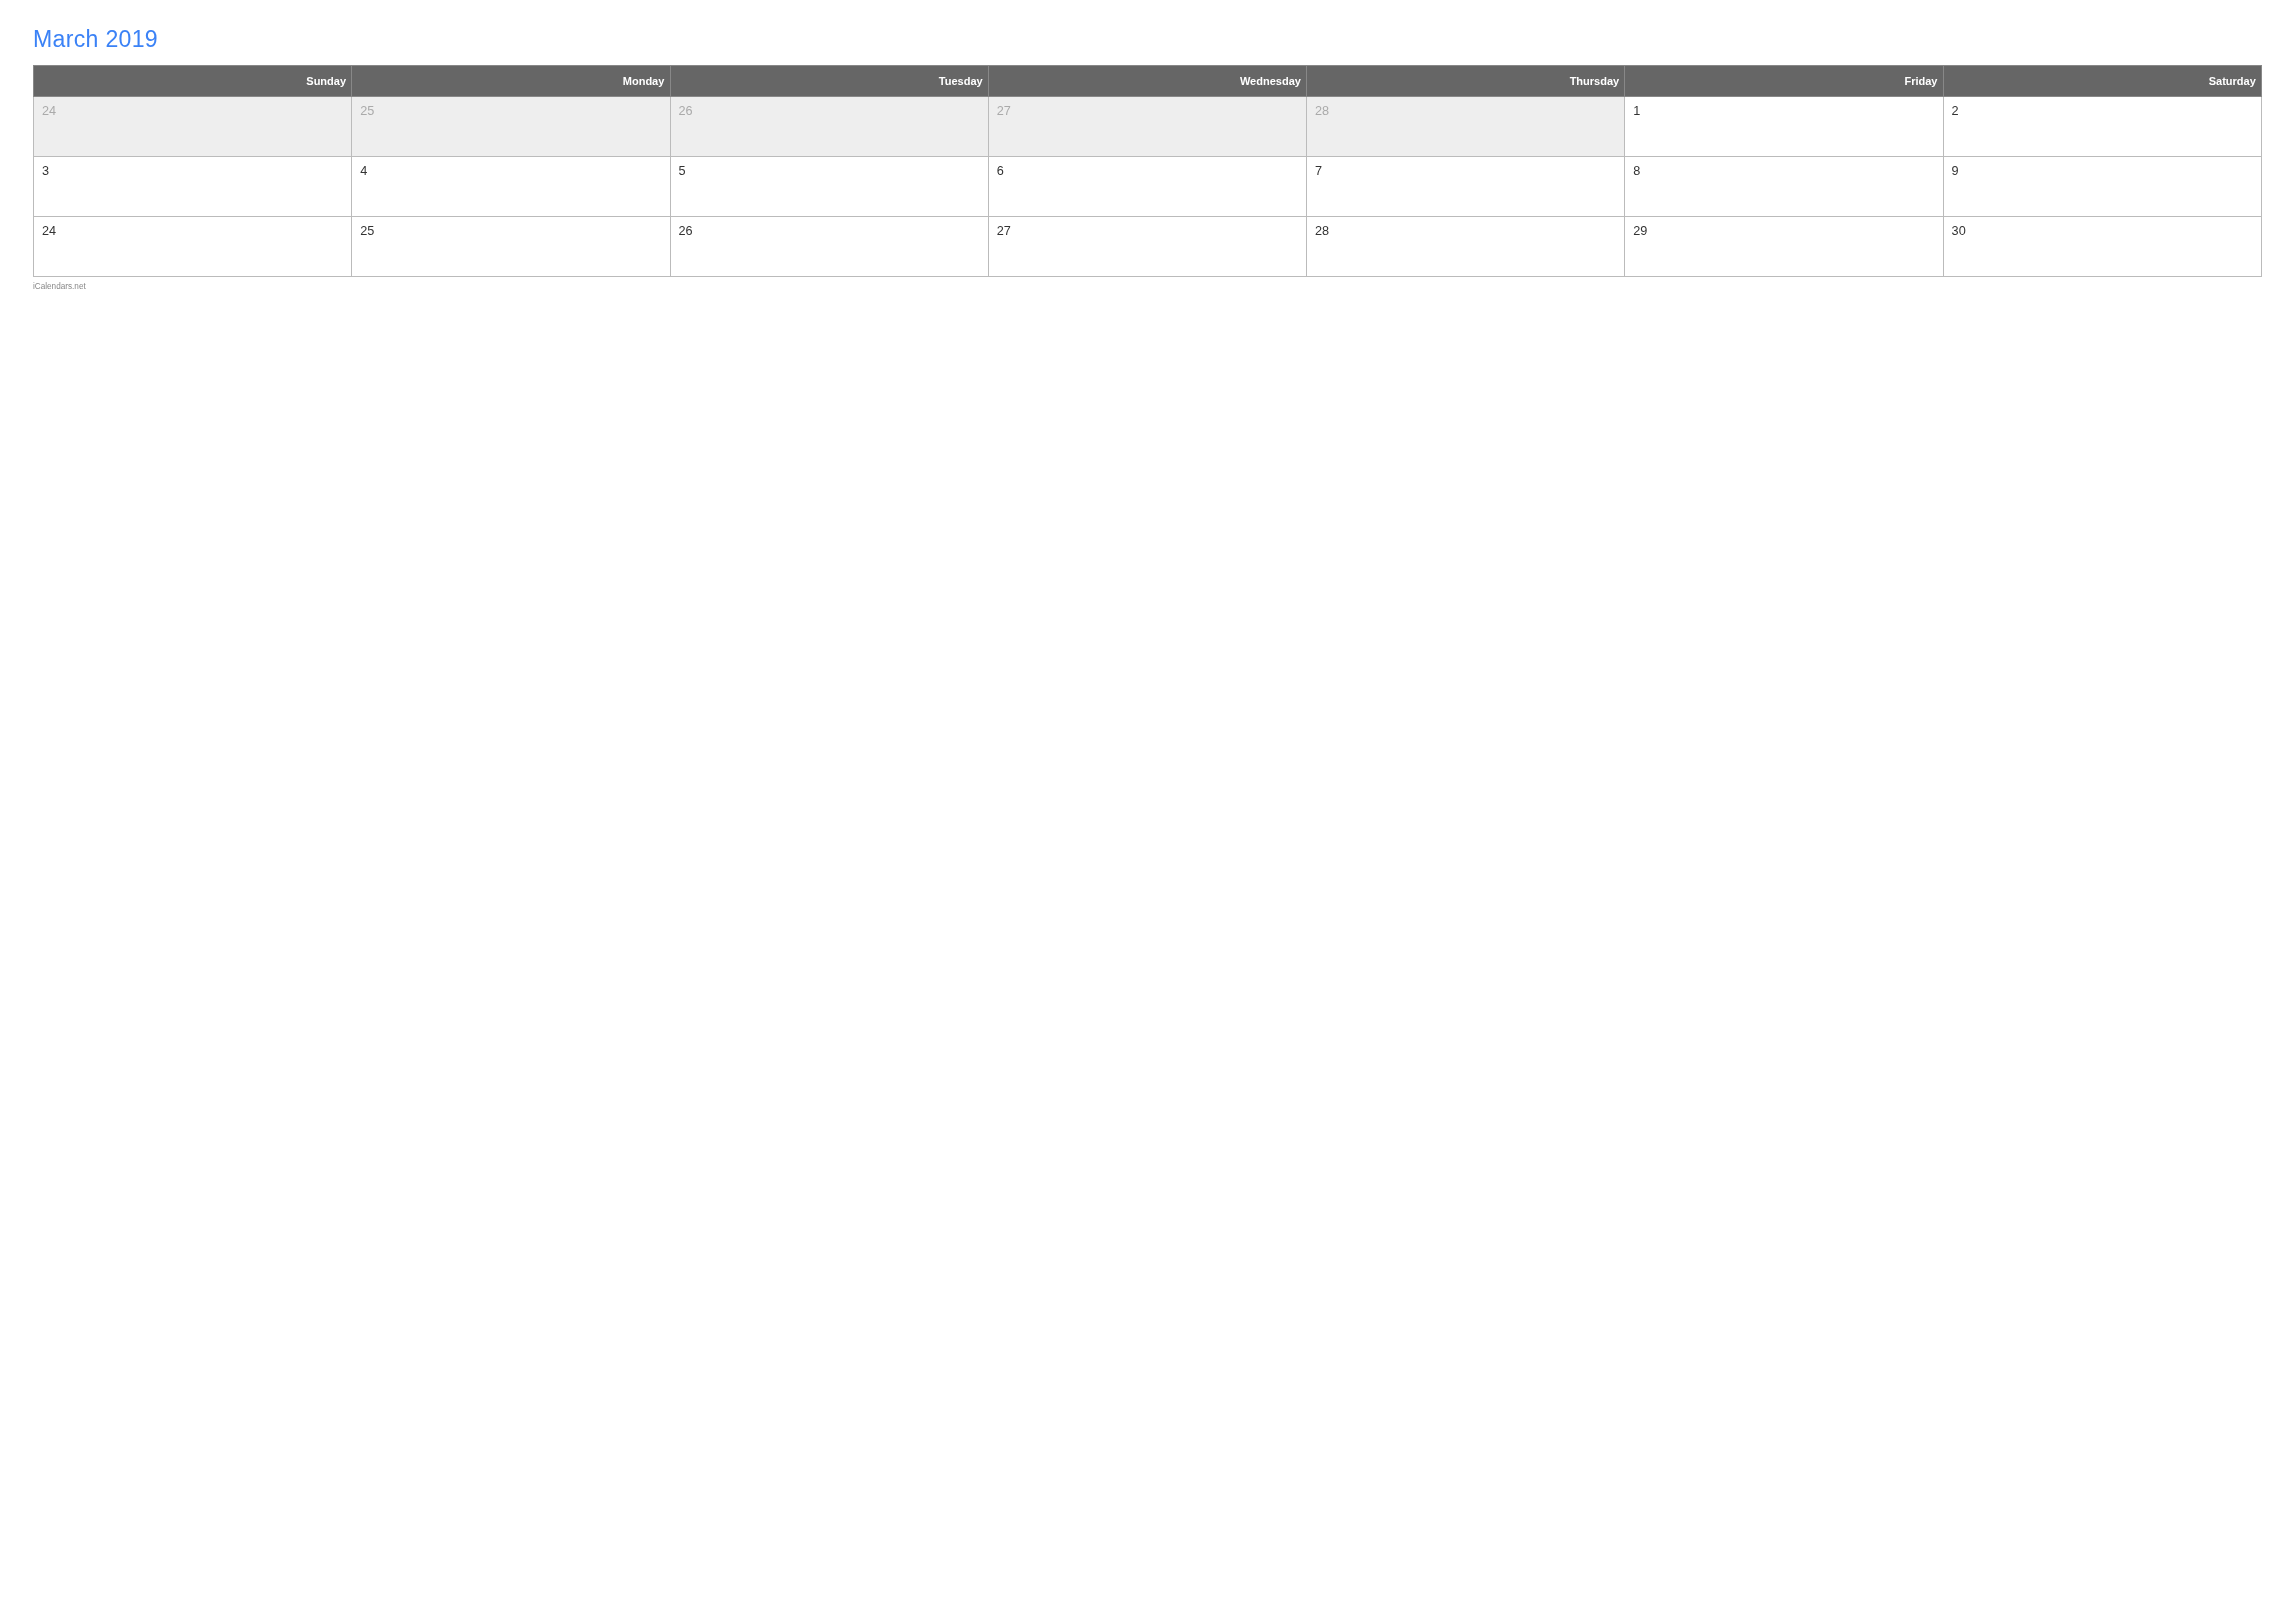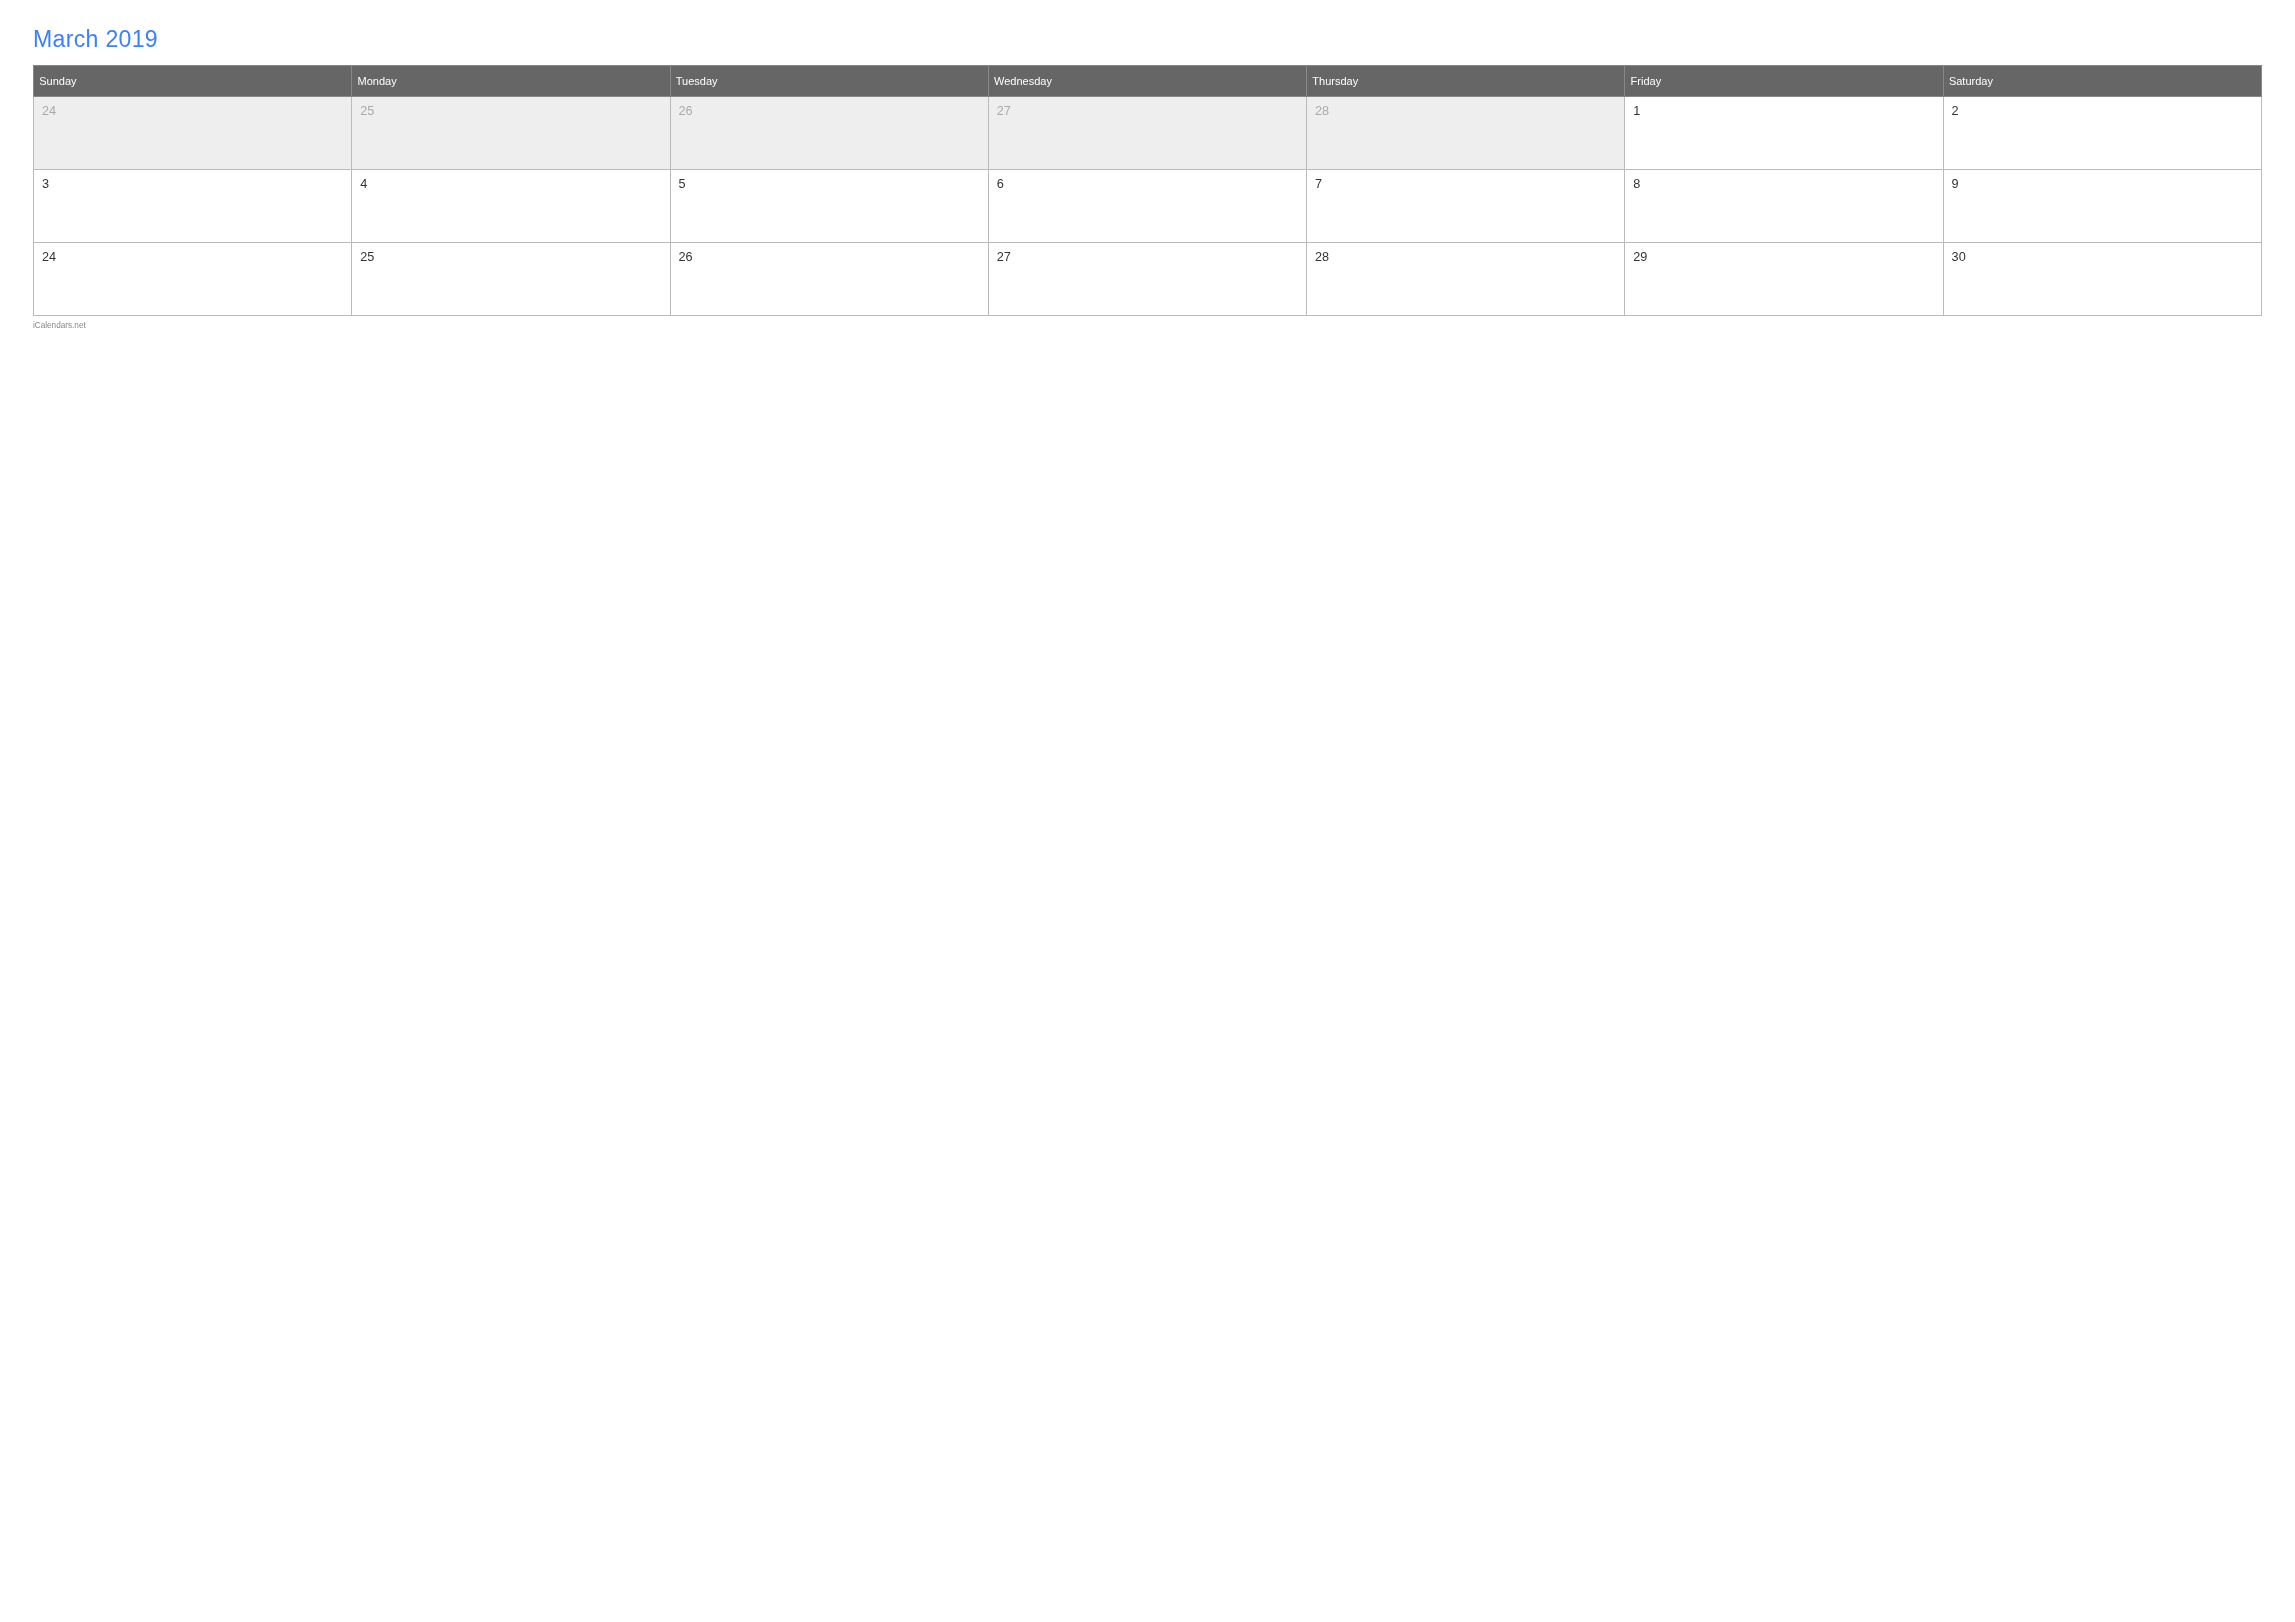--- a/index.html
+++ b/index.html
@@ -25,30 +25,30 @@
 
     .calendar-table {
       width: 100%;
       border-collapse: collapse;
       border: 1.3px solid #888888;
     }
 
     .calendar-table th {
       background-color: #666666;
       color: #ffffff;
-      text-align: left;
+      text-align: right;
       padding: 9.2px 5.2px;
       font-size: 1.05em;
-      font-weight: normal;
+      font-weight: bold;
       border: 0.7px solid #888888;
     }
 
     .calendar-table td {
       width: calc(100% / 7);
-      height: 73px;
+      height: 60px;
       vertical-align: top;
       padding: 6.5px 7.9px;
       border: 0.7px solid #bbbbbb;
       font-size: 1.1em;
       color: #333333;
       background-color: #ffffff;
     }
 
     .calendar-table td.other-month {
       background-color: #eeeeee;

